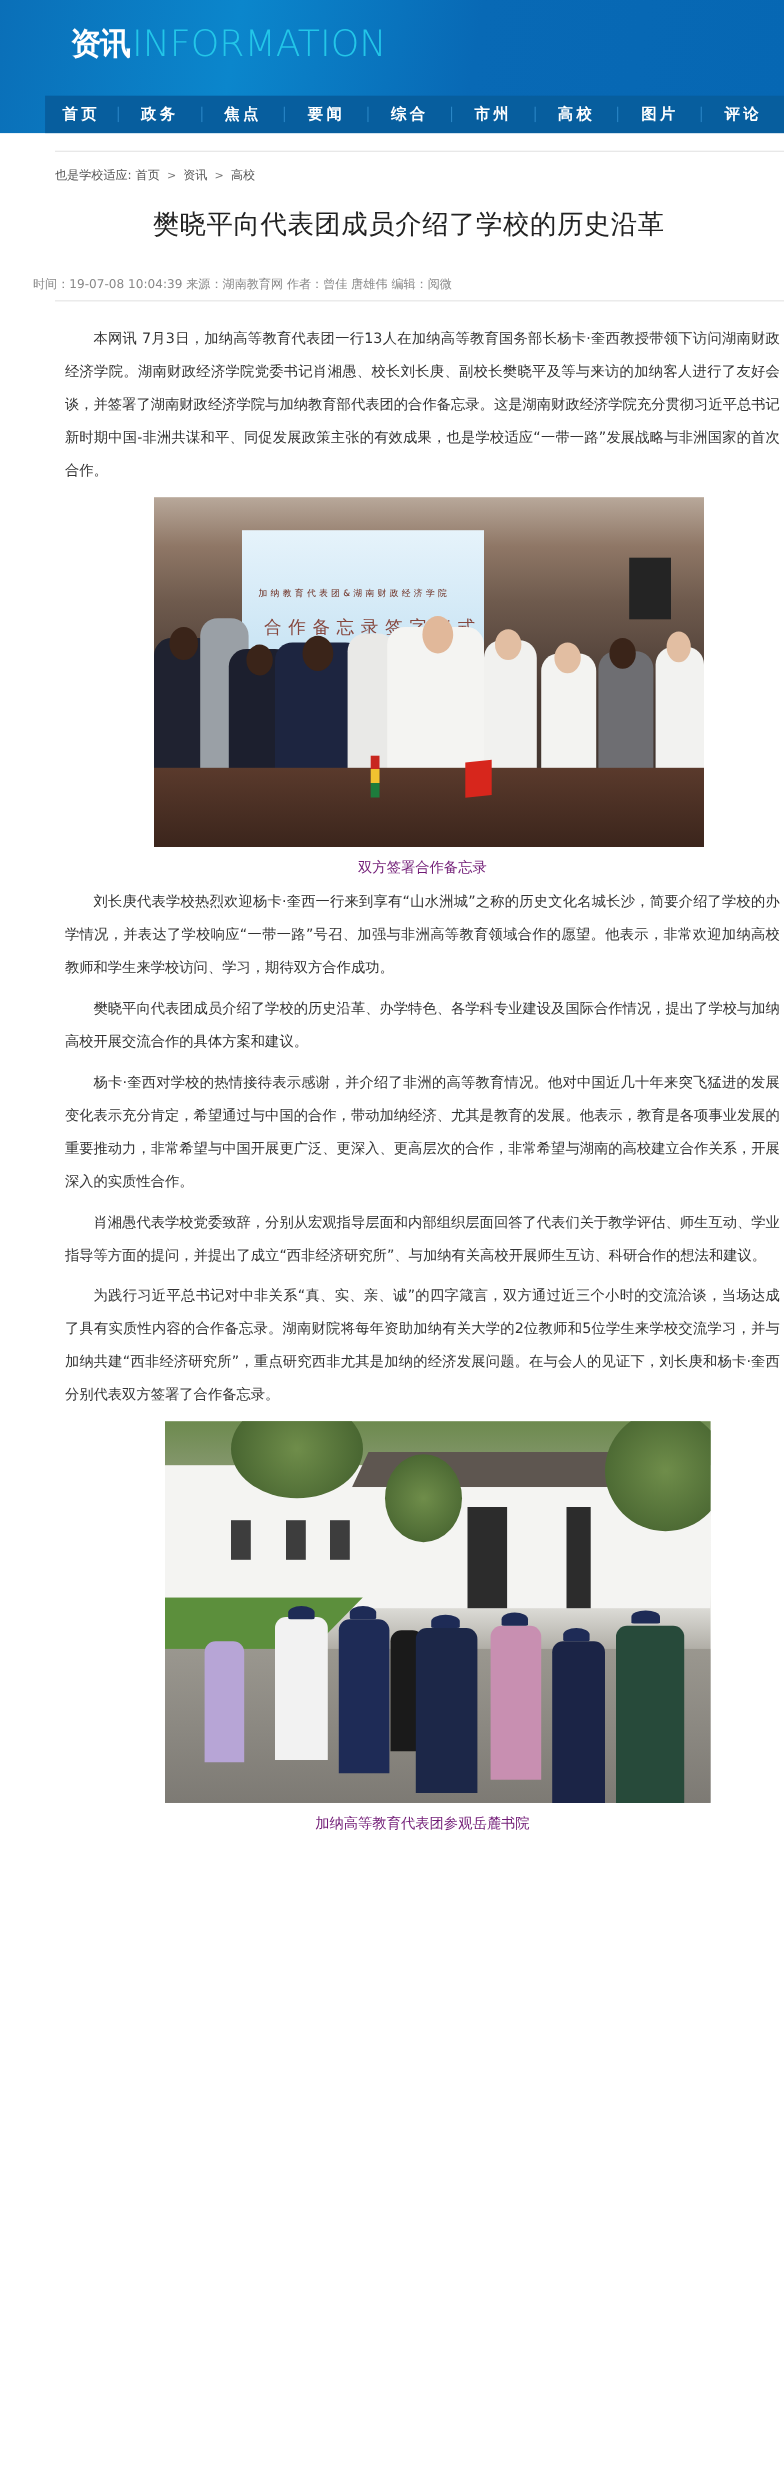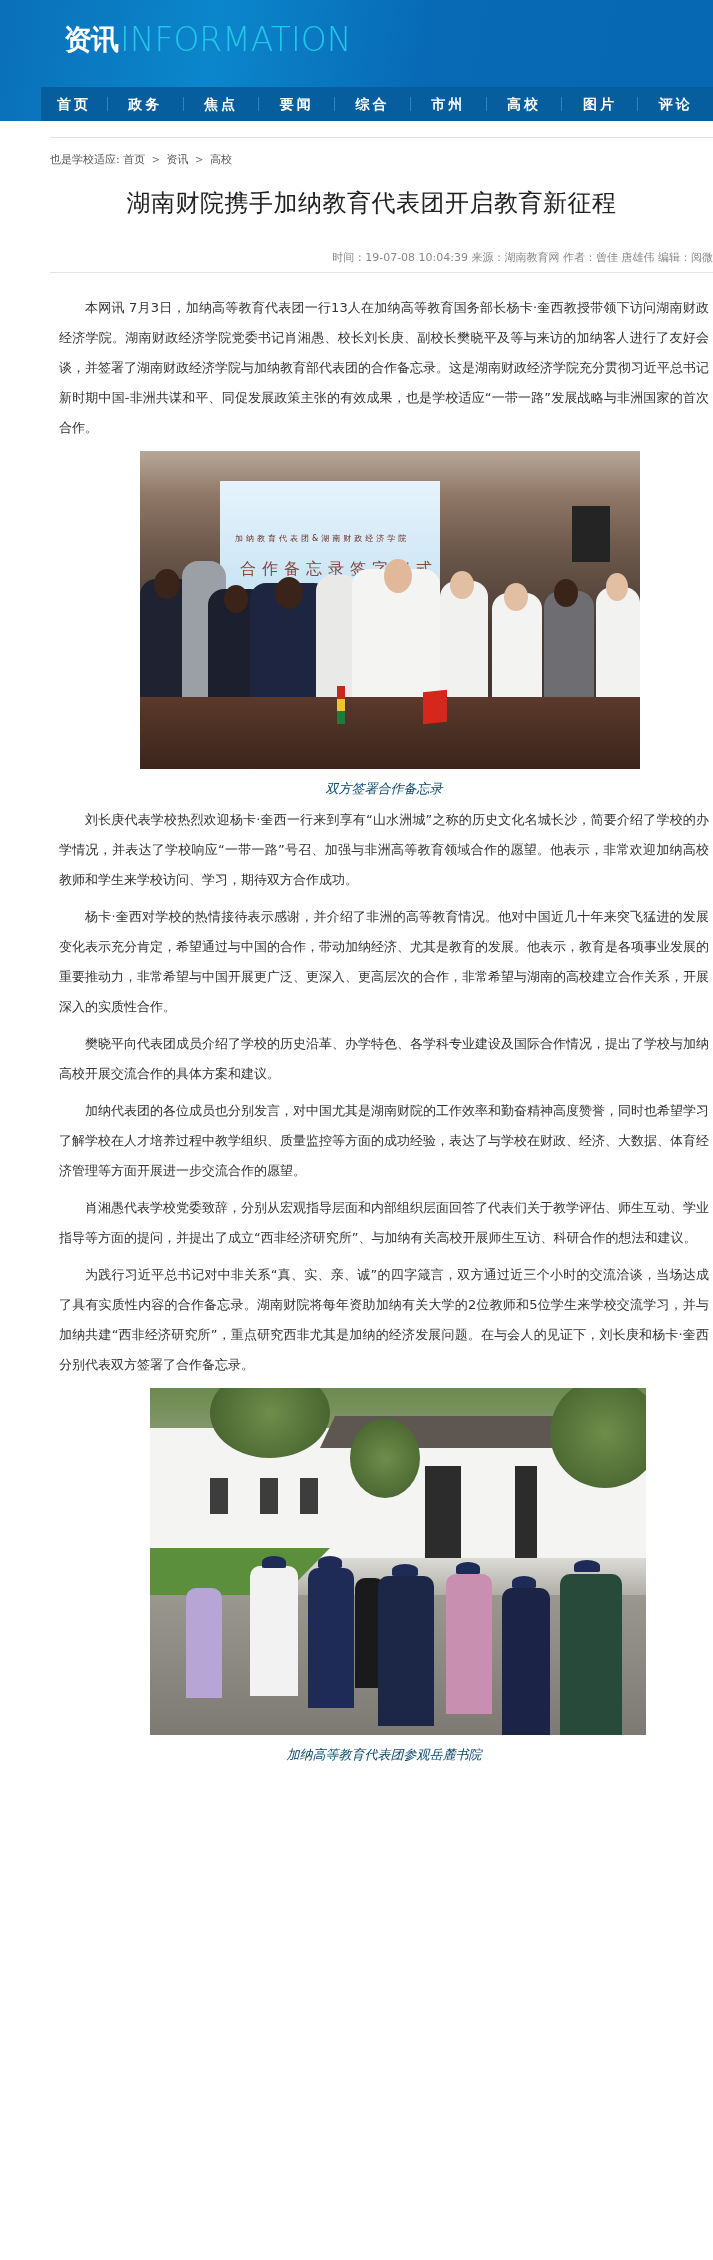--- a/index.html
+++ b/index.html
@@ -28,28 +28,28 @@
   .content { width: 713px; padding: 16px 0 0 0; }
   .top-rule { margin: 0 0 0 50px; width: 663px; height: 1px; background: #e3e3e3; }
   .breadcrumb { margin: 14px 0 0 50px; font-size: 11px; color: #555; line-height: 16px; }
   .breadcrumb a { color: #555; text-decoration: none; }
   .breadcrumb .sep { color: #777; margin: 0 3px; font-size: 10px; }
 
   .title {
     margin: 18px 0 0 0; text-align: center; font-size: 24px; color: #222; font-weight: normal;
     letter-spacing: 0.5px; line-height: 34px; padding-left: 30px;
   }
-  .meta { margin: 30px 0 0 0; text-align: right; font-size: 11px; color: #888; padding-left: 30px; line-height: 16px; }
+  .meta { margin: 30px 0 0 0; text-align: left; font-size: 11px; color: #888; padding-left: 30px; line-height: 16px; }
   .meta-rule { margin: 6px 0 0 50px; width: 663px; height: 1px; background: #e3e3e3; }
 
   .article { margin: 20px 0 0 59px; width: 650px; font-size: 13px; color: #333; }
   .article p { line-height: 30px; text-indent: 26px; margin-bottom: 7px; text-align: justify; }
   .figure { text-align: center; margin: 8px 0 6px 0; }
   .figure .photo { display: block; margin: 0 auto; position: relative; overflow: hidden; }
-  .caption { margin-top: 10px; font-size: 13px; color: #0c4a6e; line-height: 20px; text-align: center; font-style: italic; }
+  .caption { margin-top: 10px; font-size: 13px; color: #701a75; line-height: 20px; text-align: center; }
 
   
   .photo1 { width: 500px; height: 318px; margin-left: 81px !important;
     background: linear-gradient(180deg, #b8a89a 0%, #8f7766 14%, #6e5a4d 30%, #4a3b34 55%, #3a302b 100%); }
   .p1-screen { position: absolute; left: 80px; top: 30px; width: 220px; height: 130px;
     background: linear-gradient(180deg, #e6f3fb, #c5e2f3); }
   .p1-screen-t1 { position: absolute; left: 15px; top: 52px; font-size: 8px; color: #6b2a1d; letter-spacing: 3px; }
   .p1-screen-t2 { position: absolute; left: 20px; top: 78px; font-size: 16px; color: #7a2c1f; letter-spacing: 6px; opacity: .85; }
   .p1-people { position: absolute; left: 0; right: 0; bottom: 60px; height: 150px; }
   .p1-person { position: absolute; bottom: 0; border-radius: 16px 16px 0 0; }
@@ -124,21 +124,21 @@
 
   <div class="breadcrumb">
     <span>也是学校适应:</span>
     <a href="#">首页</a>
     <span class="sep">&gt;</span>
     <a href="#">资讯</a>
     <span class="sep">&gt;</span>
     <a href="#">高校</a>
   </div>
 
-  <h1 class="title">湖南财院携手加纳教育代表团开启教育新征程</h1>
+  <h1 class="title">樊晓平向代表团成员介绍了学校的历史沿革</h1>
   <div class="meta">时间：19-07-08 10:04:39 来源：湖南教育网 作者：曾佳 唐雄伟 编辑：阅微</div>
   <div class="meta-rule"></div>
 
   <article class="article">
     <p>本网讯 7月3日，加纳高等教育代表团一行13人在加纳高等教育国务部长杨卡·奎西教授带领下访问湖南财政经济学院。湖南财政经济学院党委书记肖湘愚、校长刘长庚、副校长樊晓平及等与来访的加纳客人进行了友好会谈，并签署了湖南财政经济学院与加纳教育部代表团的合作备忘录。这是湖南财政经济学院充分贯彻习近平总书记新时期中国-非洲共谋和平、同促发展政策主张的有效成果，也是学校适应“一带一路”发展战略与非洲国家的首次合作。</p>
 
     <figure class="figure">
       <div class="photo photo1" style="margin-left:81px">
         <div class="p1-screen">
           <span class="p1-screen-t1">加纳教育代表团&amp;湖南财政经济学院</span>
@@ -166,25 +166,24 @@
           <div class="p1-head" style="left:466px;top:14px;width:22px;height:28px;background:#e2bea2"></div>
         </div>
         <div class="p1-table"></div>
         <div class="p1-flag-gh"></div>
         <div class="p1-flag-cn"></div>
       </div>
       <figcaption class="caption">双方签署合作备忘录</figcaption>
     </figure>
 
     <p>刘长庚代表学校热烈欢迎杨卡·奎西一行来到享有“山水洲城”之称的历史文化名城长沙，简要介绍了学校的办学情况，并表达了学校响应“一带一路”号召、加强与非洲高等教育领域合作的愿望。他表示，非常欢迎加纳高校教师和学生来学校访问、学习，期待双方合作成功。</p>
+    <p>樊晓平向代表团成员介绍了学校的历史沿革、办学特色、各学科专业建设及国际合作情况，提出了学校与加纳高校开展交流合作的具体方案和建议。</p>
     <p>杨卡·奎西对学校的热情接待表示感谢，并介绍了非洲的高等教育情况。他对中国近几十年来突飞猛进的发展变化表示充分肯定，希望通过与中国的合作，带动加纳经济、尤其是教育的发展。他表示，教育是各项事业发展的重要推动力，非常希望与中国开展更广泛、更深入、更高层次的合作，非常希望与湖南的高校建立合作关系，开展深入的实质性合作。</p>
-    <p>樊晓平向代表团成员介绍了学校的历史沿革、办学特色、各学科专业建设及国际合作情况，提出了学校与加纳高校开展交流合作的具体方案和建议。</p>
-
-
-    <p>加纳代表团的各位成员也分别发言，对中国尤其是湖南财院的工作效率和勤奋精神高度赞誉，同时也希望学习了解学校在人才培养过程中教学组织、质量监控等方面的成功经验，表达了与学校在财政、经济、大数据、体育经济管理等方面开展进一步交流合作的愿望。</p>
+
+
     <p>肖湘愚代表学校党委致辞，分别从宏观指导层面和内部组织层面回答了代表们关于教学评估、师生互动、学业指导等方面的提问，并提出了成立“西非经济研究所”、与加纳有关高校开展师生互访、科研合作的想法和建议。</p>
     <p>为践行习近平总书记对中非关系“真、实、亲、诚”的四字箴言，双方通过近三个小时的交流洽谈，当场达成了具有实质性内容的合作备忘录。湖南财院将每年资助加纳有关大学的2位教师和5位学生来学校交流学习，并与加纳共建“西非经济研究所”，重点研究西非尤其是加纳的经济发展问题。在与会人的见证下，刘长庚和杨卡·奎西分别代表双方签署了合作备忘录。</p>
 
     <figure class="figure">
       <div class="photo photo3" style="margin-left:91px">
         <div class="p3-wall"></div>
         <div class="p3-roof"></div>
         <div class="p3-win" style="left:60px"></div>
         <div class="p3-win" style="left:110px"></div>
         <div class="p3-win" style="left:150px"></div>

